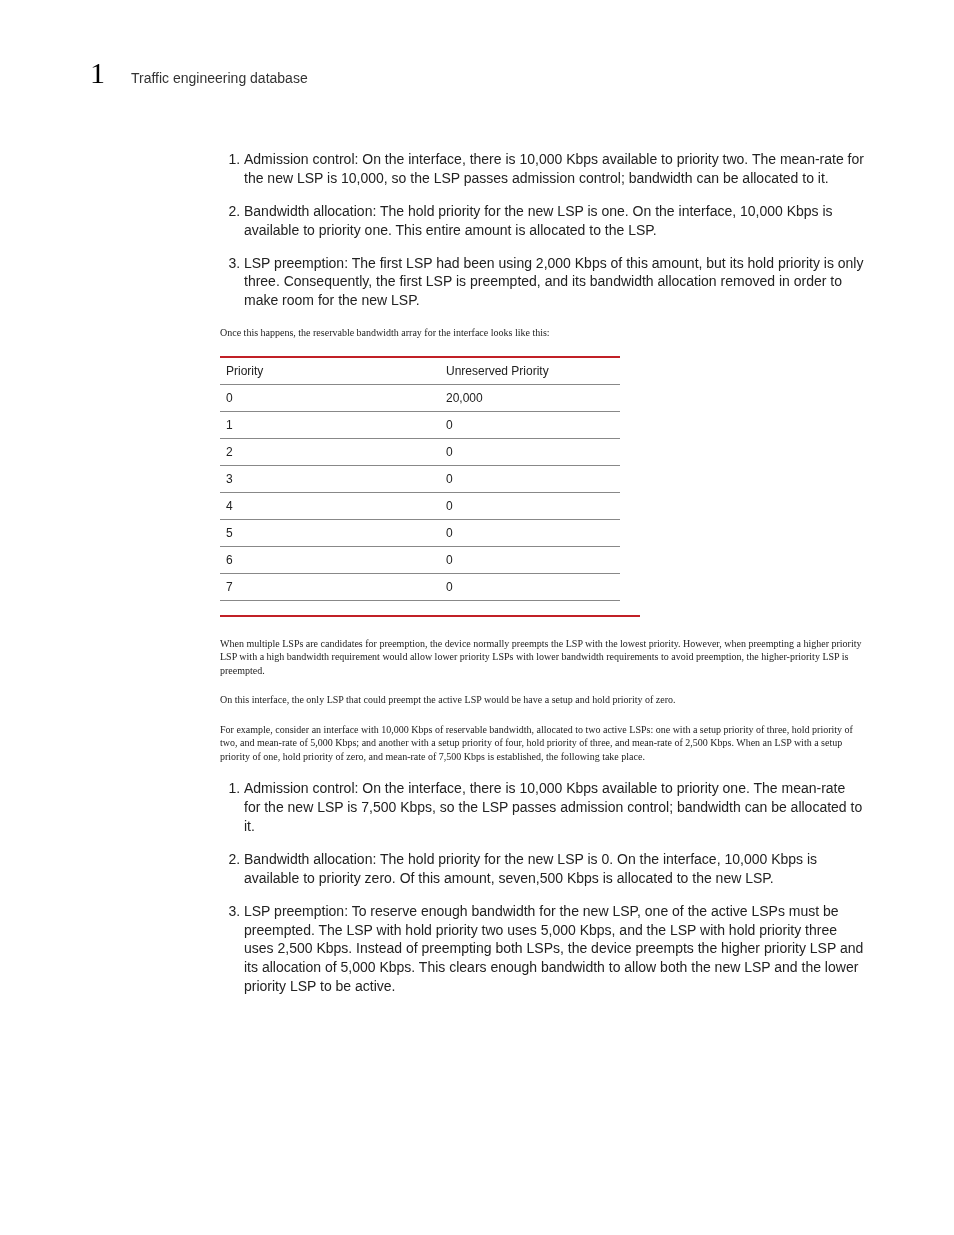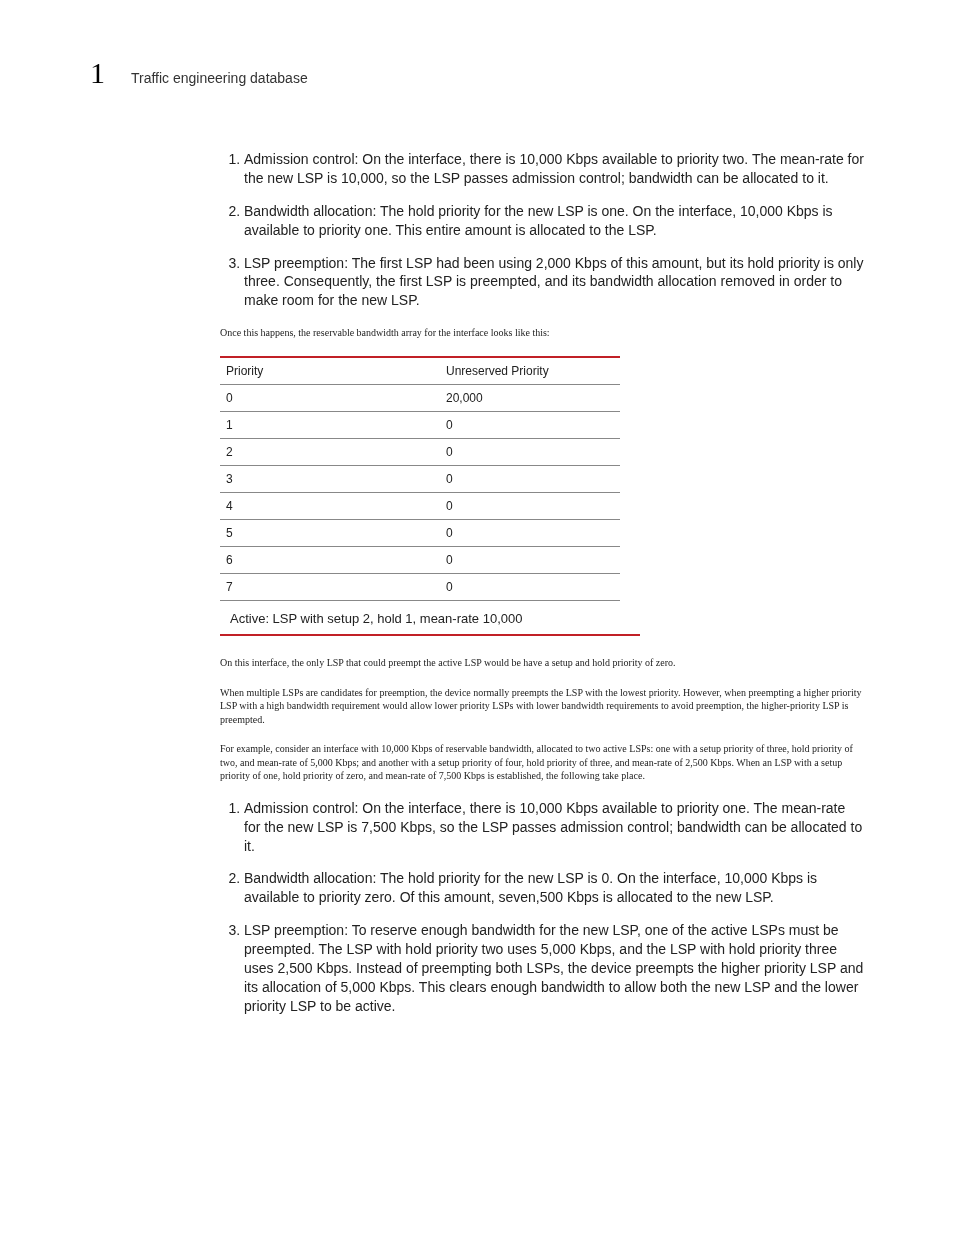--- a/index.html
+++ b/index.html
@@ -138,25 +138,24 @@
             <td>0</td>
           </tr>
         <tr>
             <td>7</td>
             <td>0</td>
           </tr>
       </tbody>
     </table>
 
     <div class="notes">
-      <div>Active: LSP with setup 2, hold 1, mean-rate 10,000</div>
     </div>
 
+    <p class="body-text">When multiple LSPs are candidates for preemption, the device normally preempts the LSP with the lowest priority. However, when preempting a higher priority LSP with a high bandwidth requirement would allow lower priority LSPs with lower bandwidth requirements to avoid preemption, the higher-priority LSP is preempted.</p>
     <p class="body-text">On this interface, the only LSP that could preempt the active LSP would be have a setup and hold priority of zero.</p>
-    <p class="body-text">When multiple LSPs are candidates for preemption, the device normally preempts the LSP with the lowest priority. However, when preempting a higher priority LSP with a high bandwidth requirement would allow lower priority LSPs with lower bandwidth requirements to avoid preemption, the higher-priority LSP is preempted.</p>
     <p class="body-text">For example, consider an interface with 10,000 Kbps of reservable bandwidth, allocated to two active LSPs: one with a setup priority of three, hold priority of two, and mean-rate of 5,000 Kbps; and another with a setup priority of four, hold priority of three, and mean-rate of 2,500 Kbps. When an LSP with a setup priority of one, hold priority of zero, and mean-rate of 7,500 Kbps is established, the following take place.</p>
 
     <ol class="numbered-list">
       <li>Admission control: On the interface, there is 10,000 Kbps available to priority one. The mean-rate for the new LSP is 7,500 Kbps, so the LSP passes admission control; bandwidth can be allocated to it.</li>
       <li>Bandwidth allocation: The hold priority for the new LSP is 0. On the interface, 10,000 Kbps is available to priority zero. Of this amount, seven,500 Kbps is allocated to the new LSP.</li>
       <li>LSP preemption: To reserve enough bandwidth for the new LSP, one of the active LSPs must be preempted. The LSP with hold priority two uses 5,000 Kbps, and the LSP with hold priority three uses 2,500 Kbps. Instead of preempting both LSPs, the device preempts the higher priority LSP and its allocation of 5,000 Kbps. This clears enough bandwidth to allow both the new LSP and the lower priority LSP to be active.</li>
     </ol>
 
   </div>
 </div>

